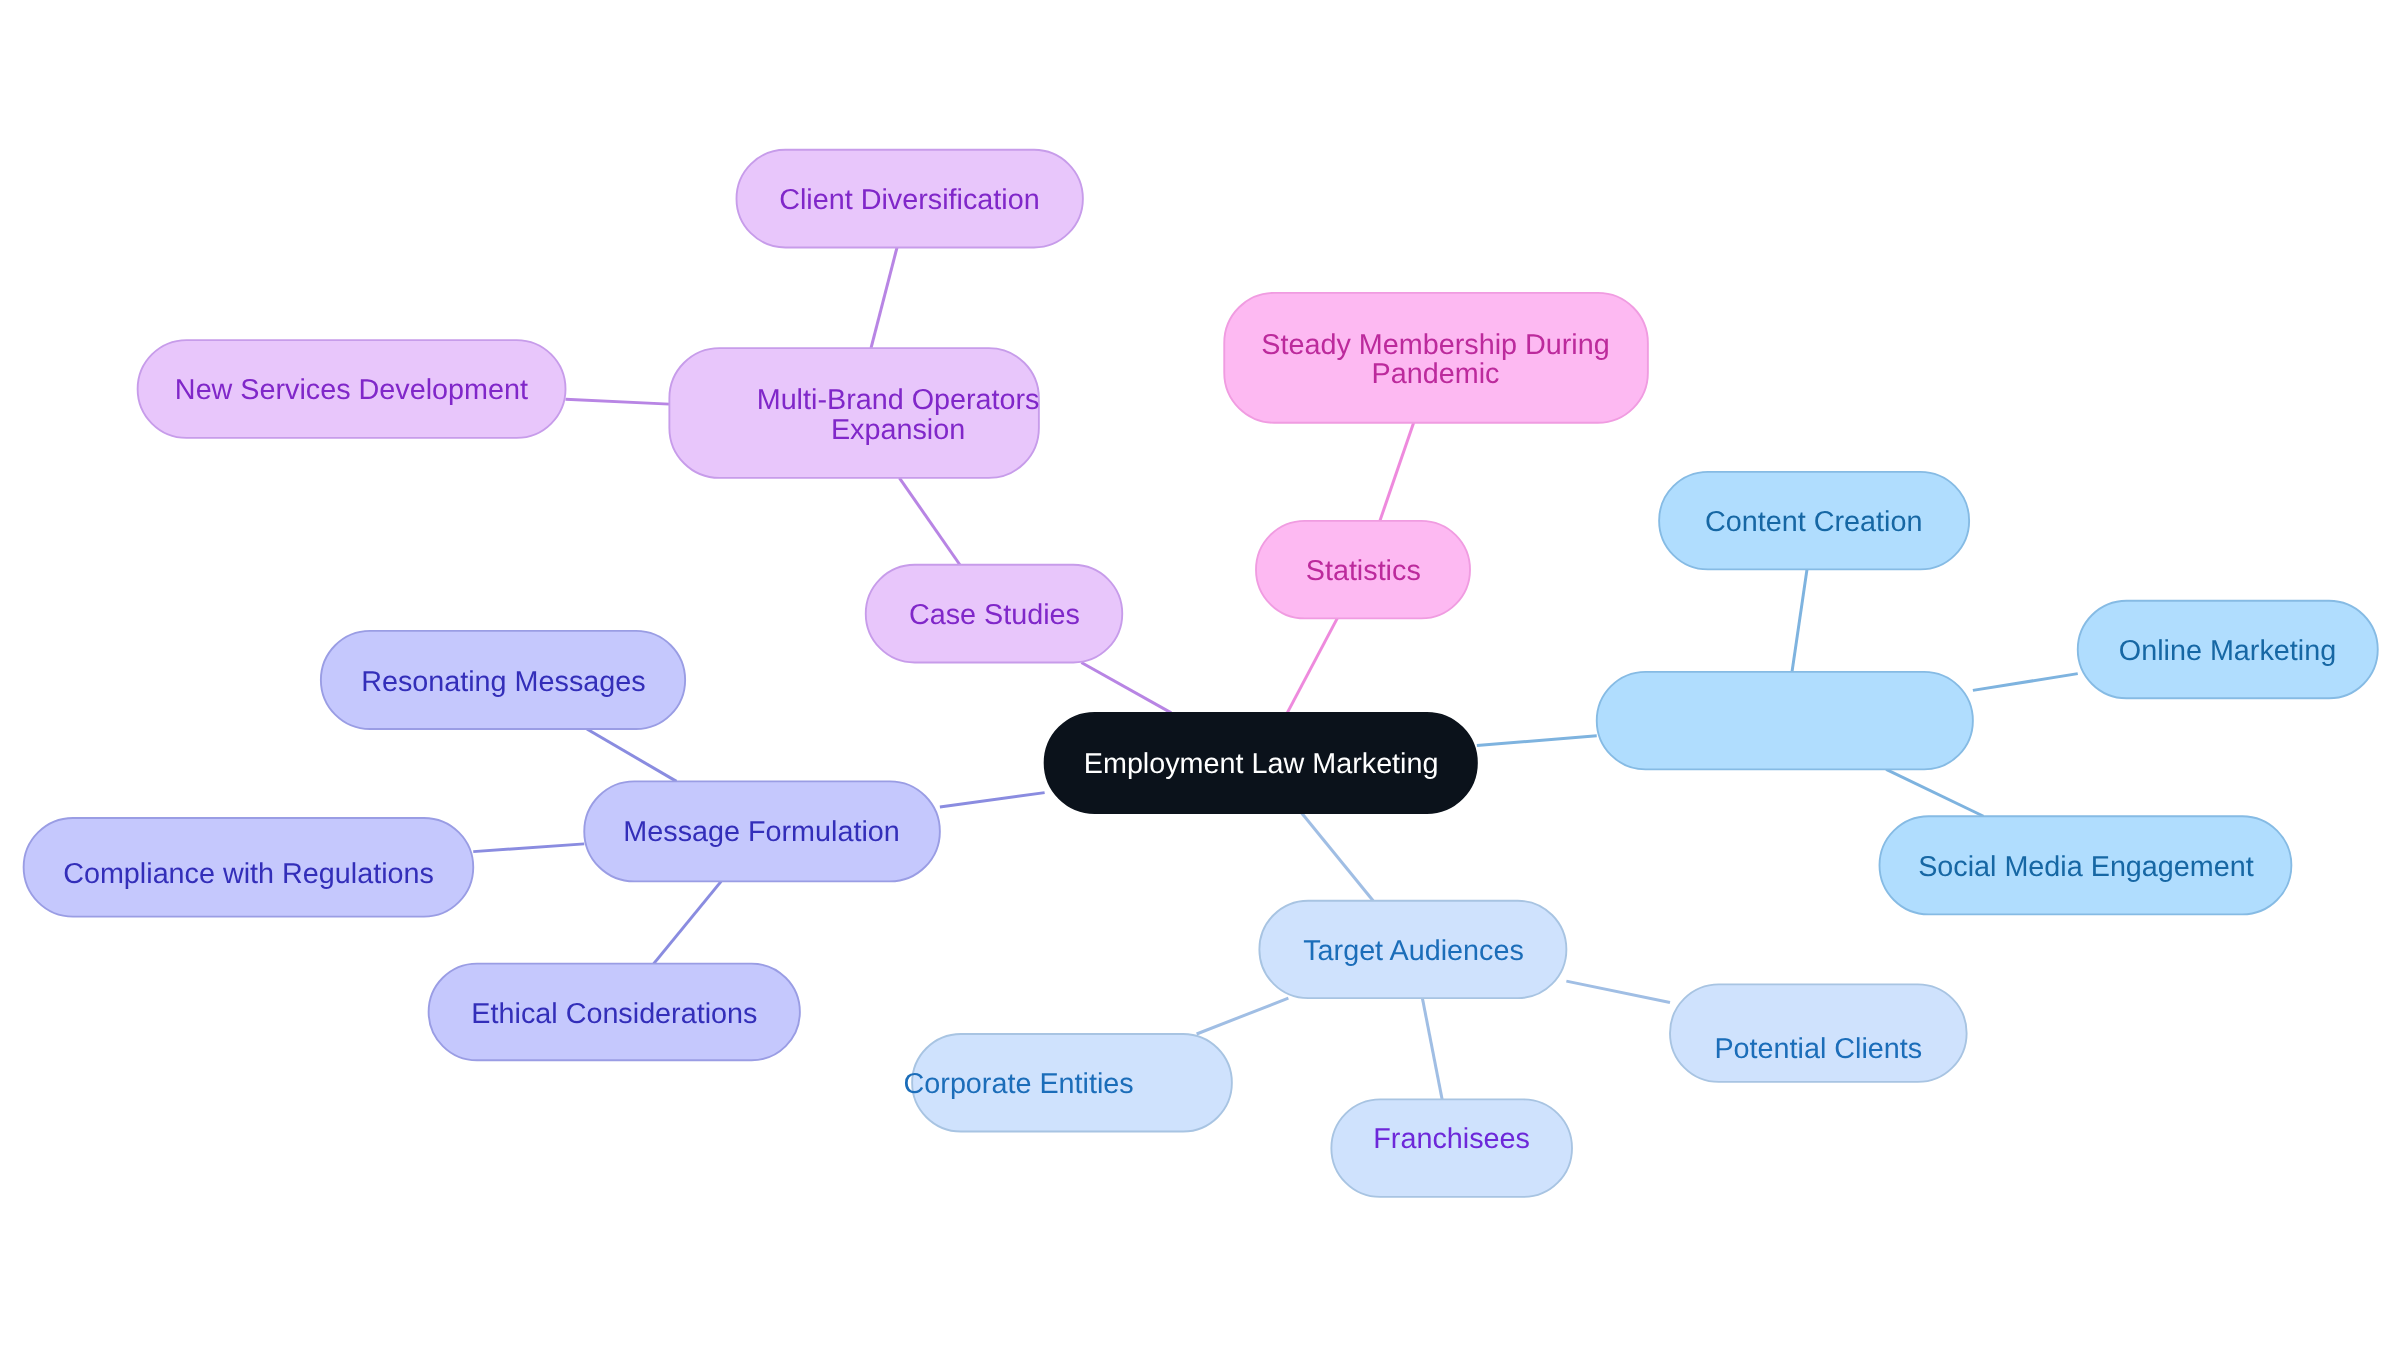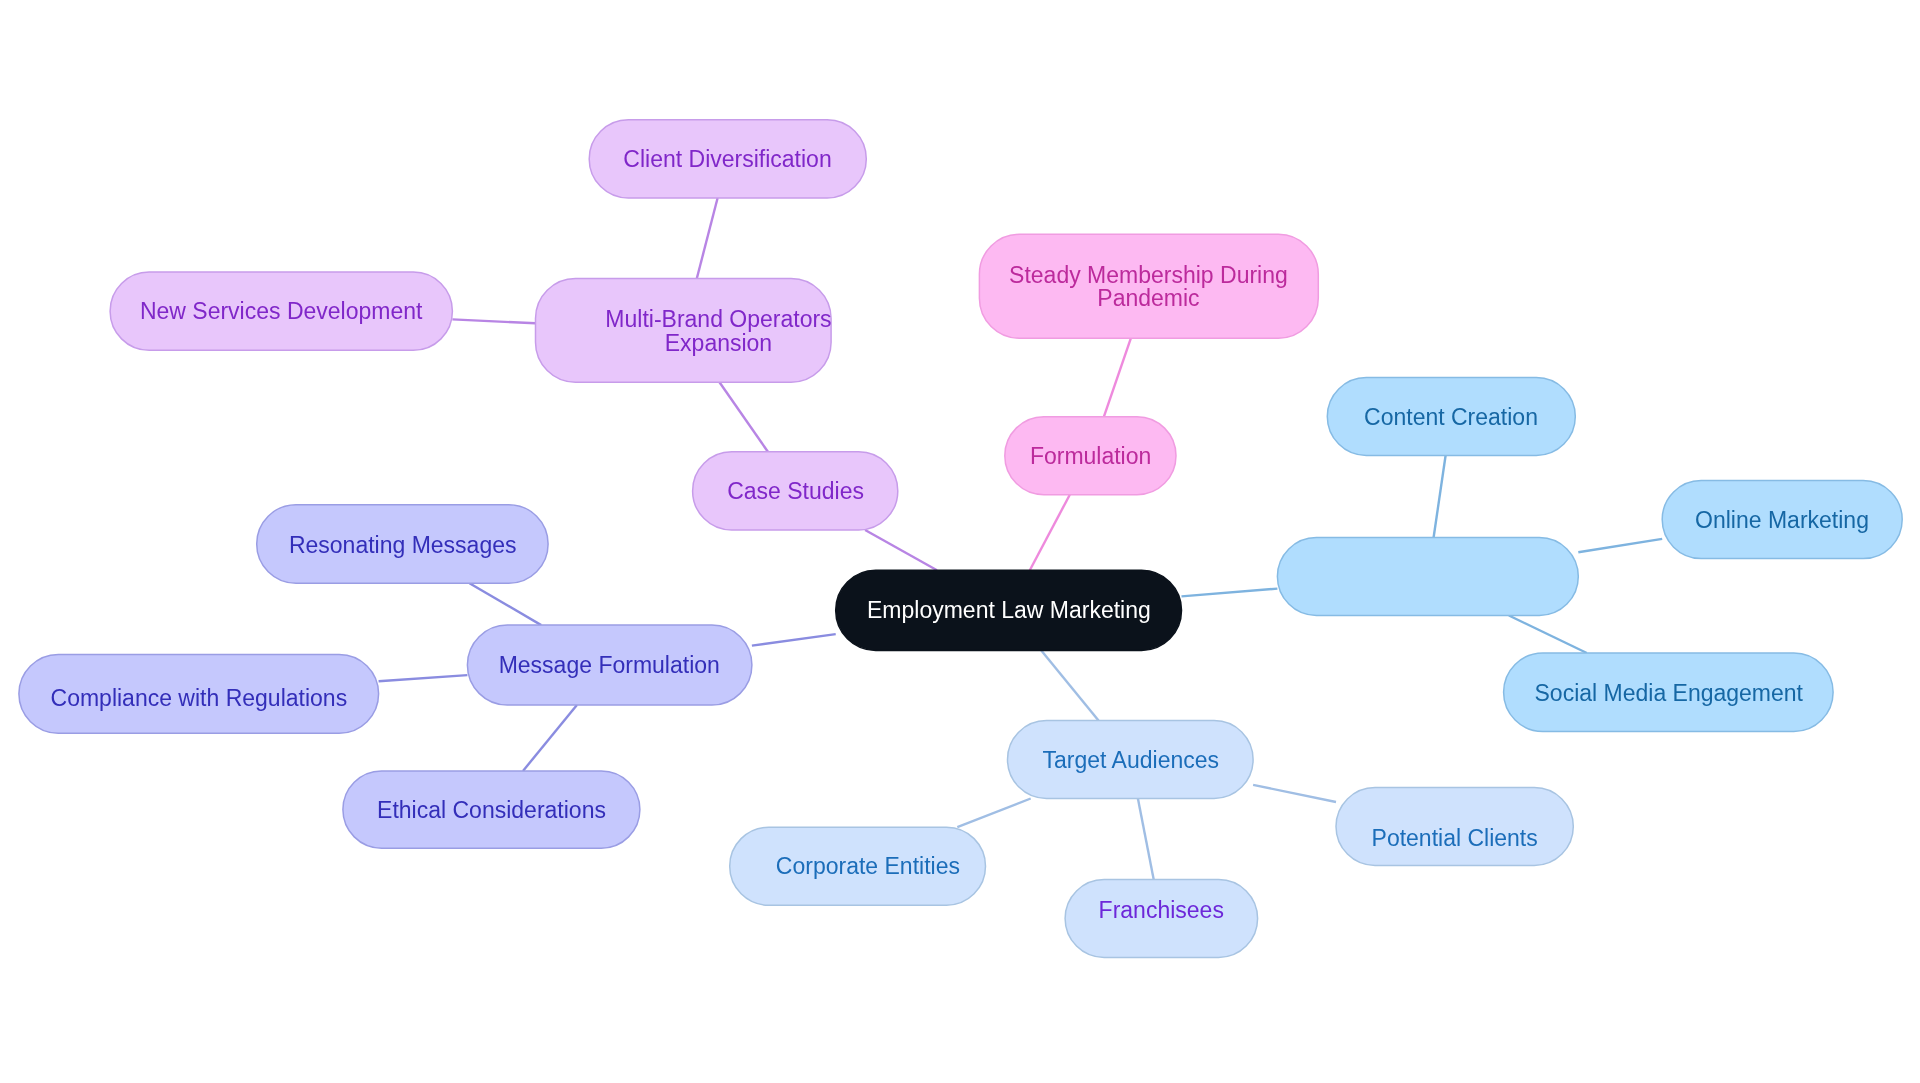--- a/index.html
+++ b/index.html
@@ -63,23 +63,23 @@
   <div class="mm-node" style="left:835.7px;top:570.3px;width:345.8px;height:80.1px;color:#ffffff;font-size:23px;line-height:23.4px;"><span>Employment Law Marketing</span></div>
   <div class="mm-node" style="left:535.5px;top:278.5px;width:295.6px;height:103.8px;color:#8027c9;font-size:23px;line-height:23.4px;justify-content:flex-end;"><span>Multi-Brand Operators
 Expansion</span></div>
   <div class="mm-node" style="left:589.2px;top:119.8px;width:277.1px;height:78.2px;color:#8027c9;font-size:23px;line-height:23.4px;"><span>Client Diversification</span></div>
   <div class="mm-node" style="left:110.1px;top:272.1px;width:342.3px;height:78.2px;color:#8027c9;font-size:23px;line-height:23.4px;"><span>New Services Development</span></div>
   <div class="mm-node" style="left:467.4px;top:625.1px;width:284.5px;height:80.0px;color:#332eb9;font-size:23px;line-height:23.4px;"><span>Message Formulation</span></div>
   <div class="mm-node" style="left:692.6px;top:451.8px;width:205.2px;height:78.2px;color:#8027c9;font-size:23px;line-height:23.4px;"><span>Case Studies</span></div>
   <div class="mm-node" style="left:256.7px;top:504.7px;width:291.4px;height:78.5px;color:#332eb9;font-size:23px;line-height:23.4px;"><span>Resonating Messages</span></div>
   <div class="mm-node" style="left:18.9px;top:654.4px;width:359.7px;height:88px;color:#332eb9;font-size:23px;line-height:23.4px;"><span>Compliance with Regulations</span></div>
   <div class="mm-node" style="left:342.9px;top:770.9px;width:297.0px;height:77.3px;color:#332eb9;font-size:23px;line-height:23.4px;"><span>Ethical Considerations</span></div>
-  <div class="mm-node" style="left:1004.8px;top:416.7px;width:171.2px;height:78.0px;color:#bc2a9c;font-size:23px;line-height:23.4px;"><span>Formulation</span></div>
+  <div class="mm-node" style="left:1004.8px;top:416.7px;width:171.2px;height:78.0px;color:#bc2a9c;font-size:23px;line-height:23.4px;"><span>Statistics</span></div>
   <div class="mm-node" style="left:979.4px;top:234.3px;width:338.9px;height:103.9px;color:#bc2a9c;font-size:23px;line-height:23.4px;"><span>Steady Membership During
 Pandemic</span></div>
   <div class="mm-node" style="left:1327.3px;top:377.5px;width:248.0px;height:78.0px;color:#1667a4;font-size:23px;line-height:23.4px;"><span>Content Creation</span></div>
   <div class="mm-node" style="left:1662.2px;top:480.6px;width:240.0px;height:78.0px;color:#1667a4;font-size:23px;line-height:23.4px;"><span>Online Marketing</span></div>
   <div class="mm-node" style="left:1503.6px;top:653.0px;width:329.5px;height:78.5px;color:#1667a4;font-size:23px;line-height:23.4px;"><span>Social Media Engagement</span></div>
   <div class="mm-node" style="left:1007.5px;top:720.6px;width:245.6px;height:77.9px;color:#1b6db9;font-size:23px;line-height:23.4px;"><span>Target Audiences</span></div>
-  <div class="mm-node" style="left:740px;top:827.2px;width:255.8px;height:78.0px;color:#1b6db9;font-size:23px;line-height:23.4px;text-align:right;"><span>Corporate Entities</span></div>
+  <div class="mm-node" style="left:687px;top:827.2px;width:255.8px;height:78.0px;color:#1b6db9;font-size:23px;line-height:23.4px;text-align:right;"><span>Corporate Entities</span></div>
   <div class="mm-node" style="left:1065.1px;top:879.5px;width:192.5px;height:60px;color:#6d28d9;font-size:23px;line-height:23.4px;"><span>Franchisees</span></div>
   <div class="mm-node" style="left:1336.0px;top:787.5px;width:237.3px;height:100px;color:#1b6db9;font-size:23px;line-height:23.4px;"><span>Potential Clients</span></div>
 </div>
 
 </body></html>

